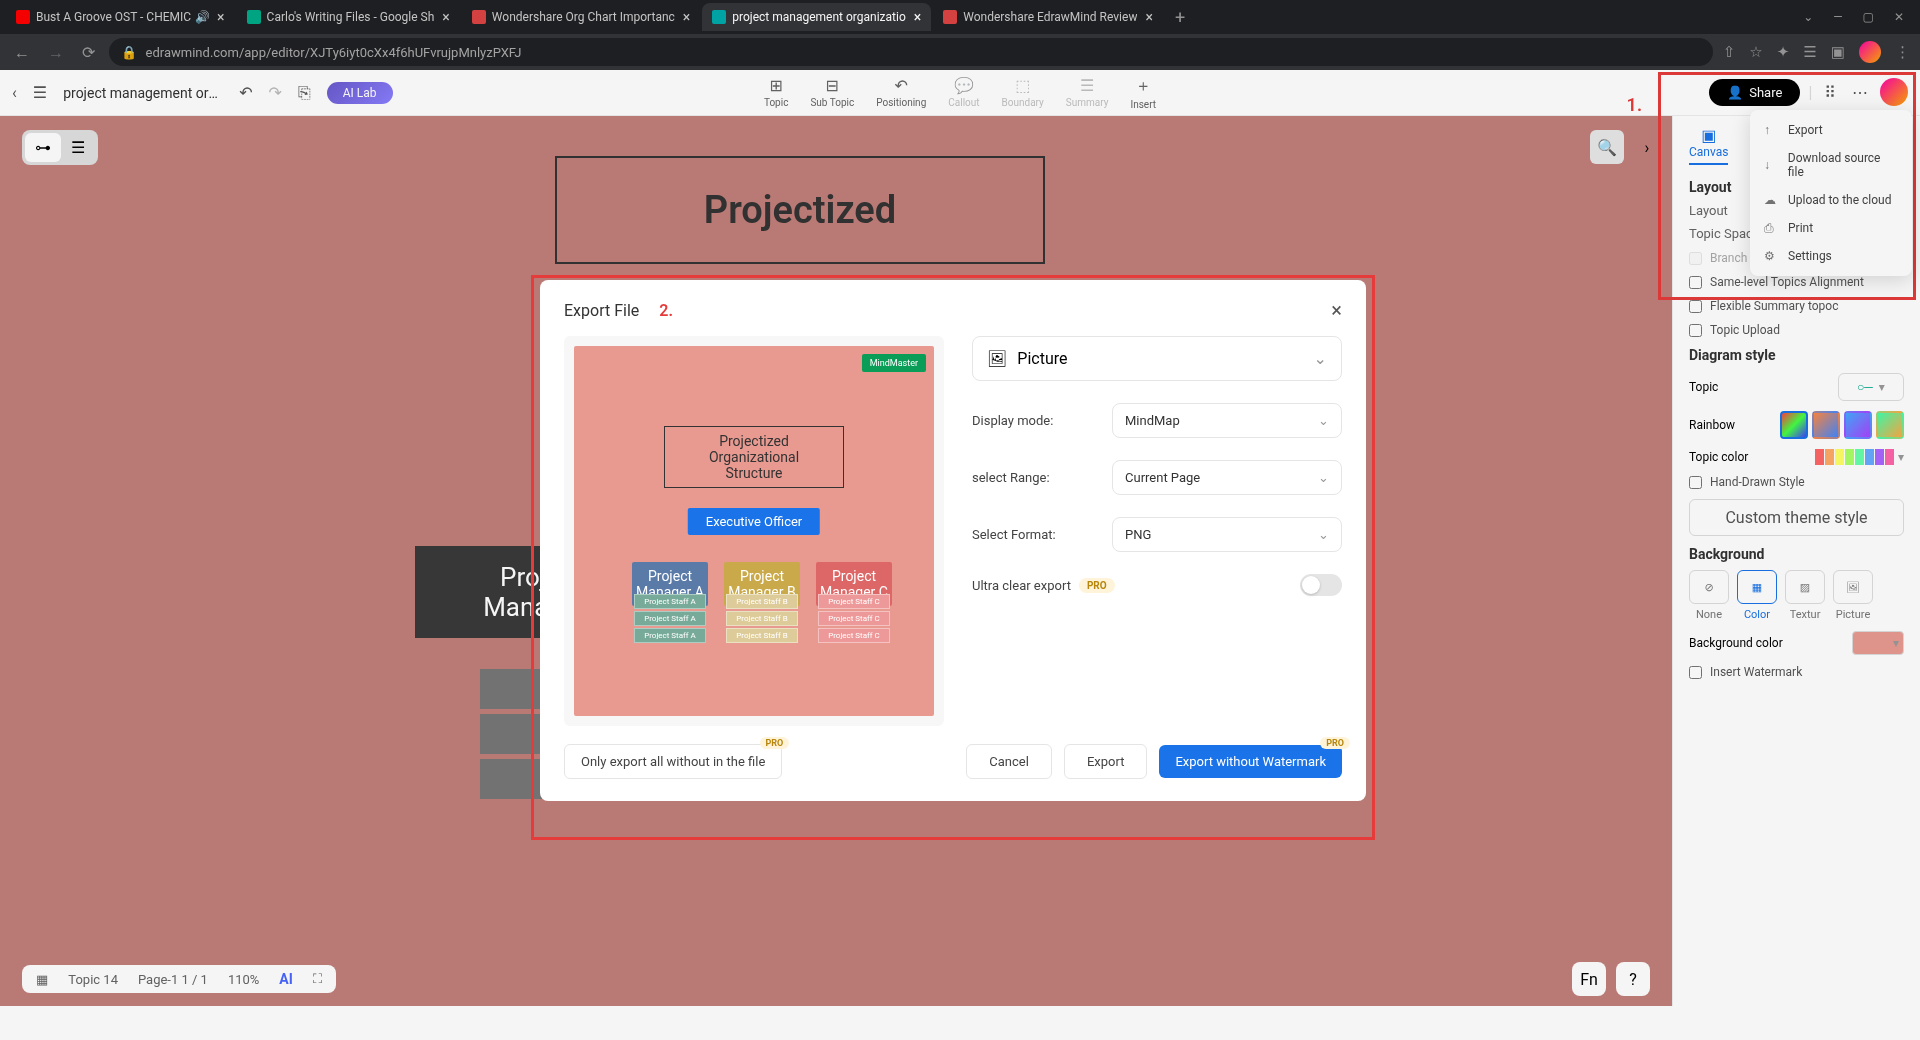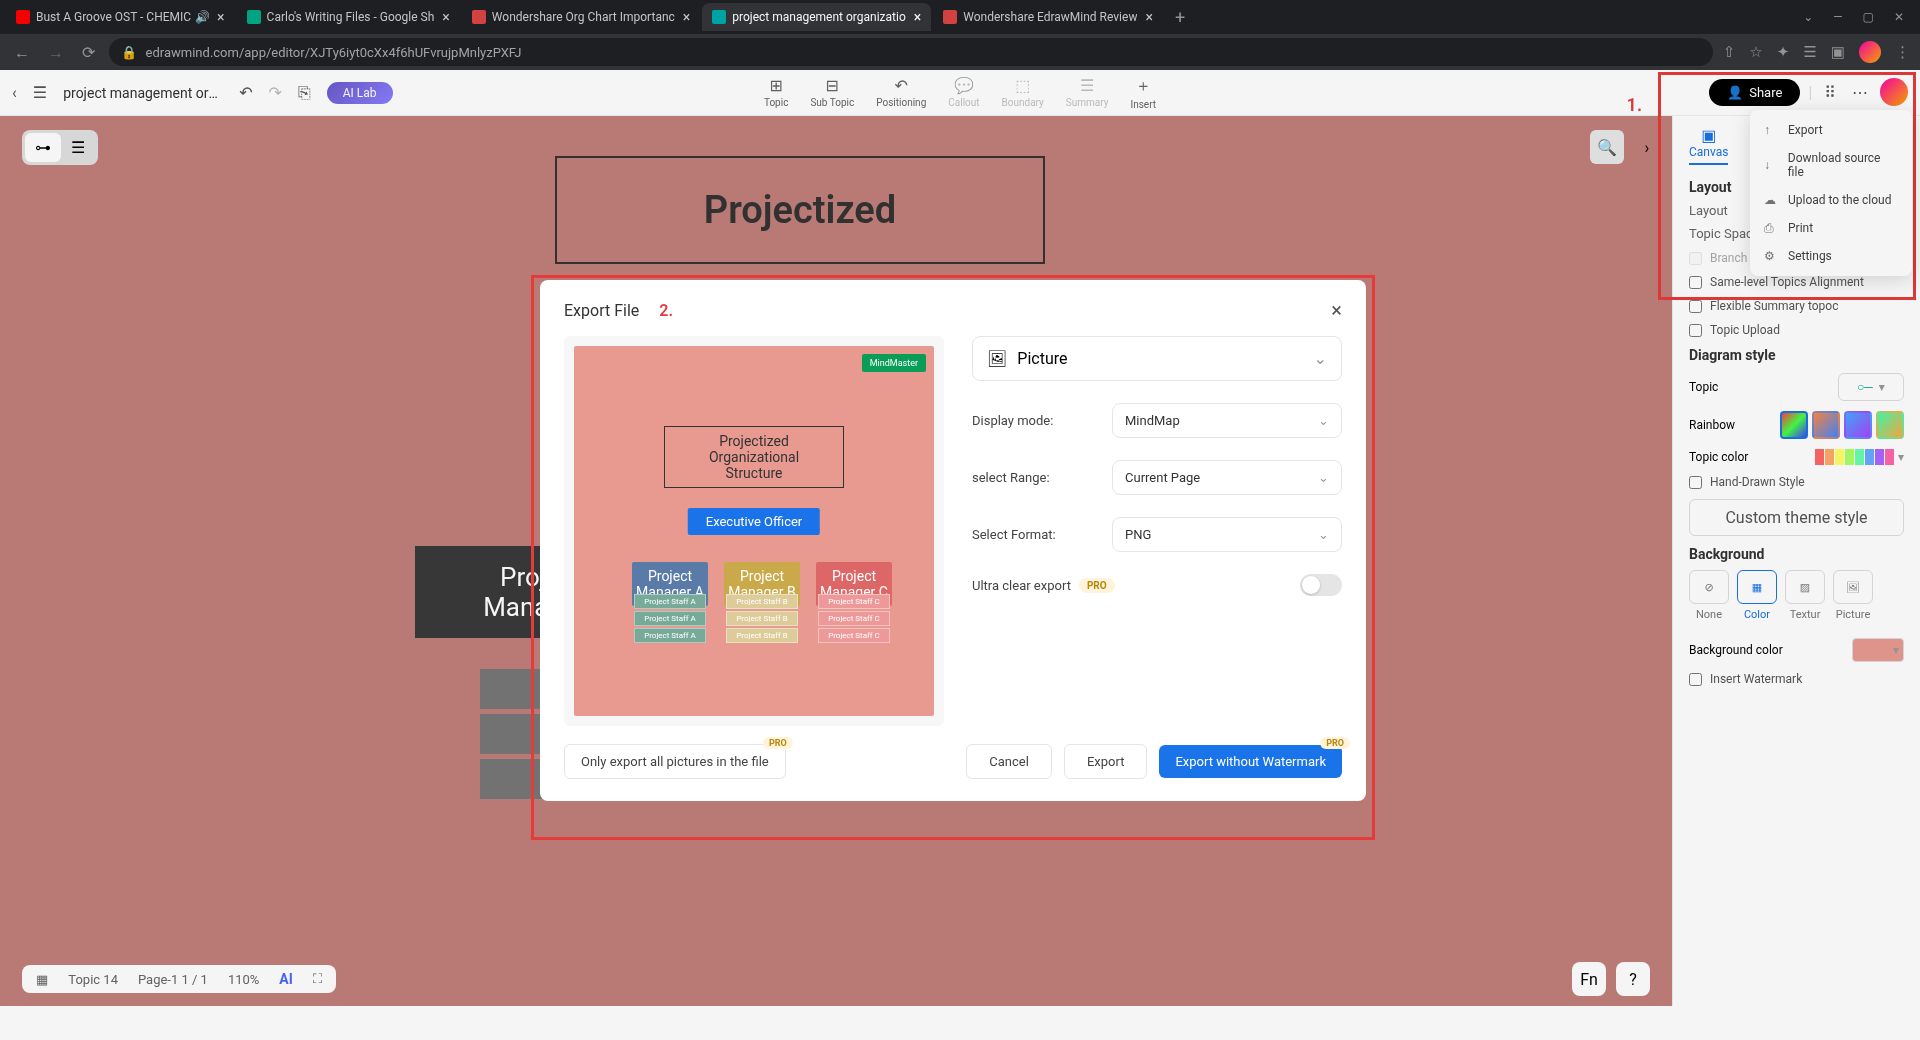--- a/index.html
+++ b/index.html
@@ -370,21 +370,21 @@
         </div>
       <div class="bg-opt">
           <div class="bg-opt-box">▨</div>
           <span>Textur</span>
         </div>
       <div class="bg-opt">
           <div class="bg-opt-box">🖼</div>
           <span>Picture</span>
         </div>
     </div>
-    <div class="row-line" style="margin-top:17px">
+    <div class="row-line" style="margin-top:10px">
         <span>Background color</span>
         <div class="color-swatch"></div>
       </div>
     <div class="check-row">
         <input type="checkbox" style="">
         <span>Insert Watermark</span>
       </div>
   </div>
 </div>
 
@@ -470,19 +470,19 @@
           </div>
       </div>
       <div class="toggle-row">
         <span class="toggle-label">Ultra clear export</span>
         <span class="pro-badge">PRO</span>
         <div class="toggle"></div>
       </div>
     </div>
   </div>
   <div class="dlg-footer">
-    <div class="btn-only"><span>Only export all pictures in the file</span><span class="pro-tag">PRO</span></div>
+    <div class="btn-only"><span>Only export all without in the file</span><span class="pro-tag">PRO</span></div>
     <div style="flex:1"></div>
     <div class="btn-sec">Cancel</div>
     <div class="btn-sec">Export</div>
     <div class="btn-prim"><span>Export without Watermark</span><span class="pro-tag">PRO</span></div>
   </div>
 </div>
 
 </body></html>

